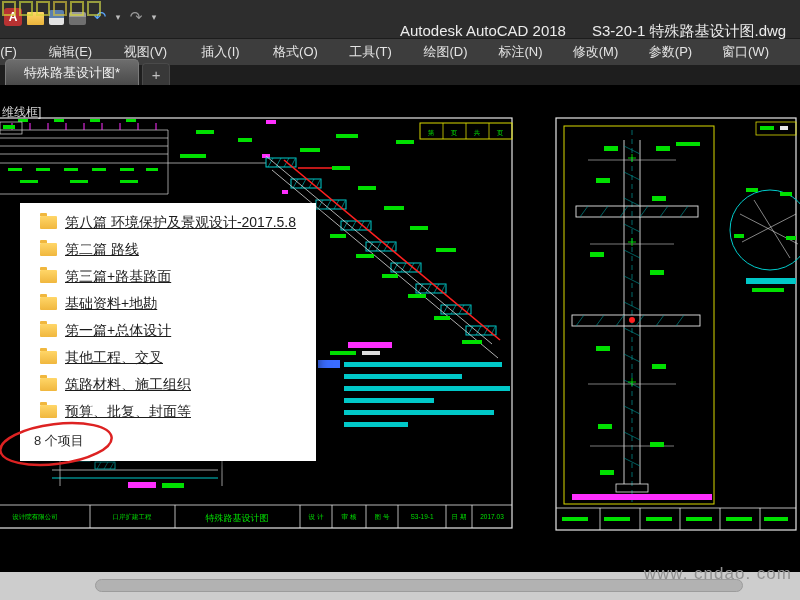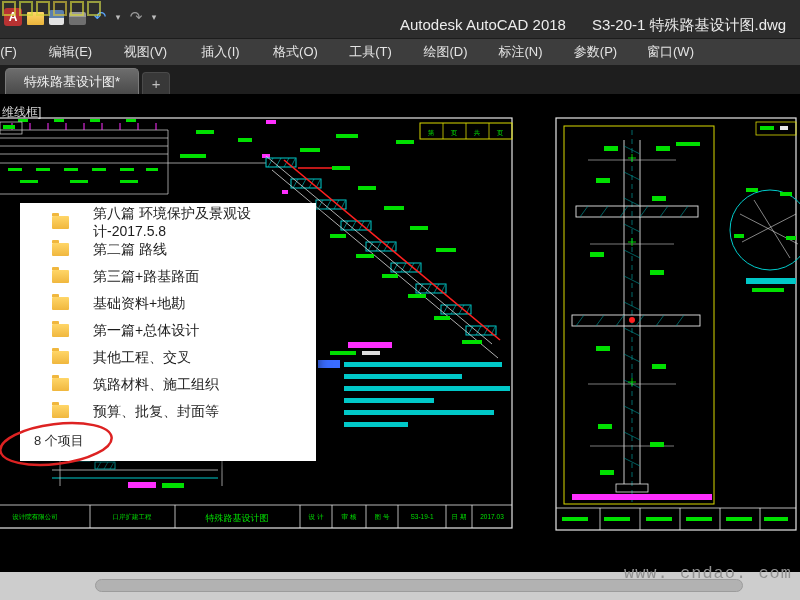--- a/index.html
+++ b/index.html
@@ -10,59 +10,59 @@
   .titlebar{position:absolute;top:0;left:0;width:800px;height:38px;background:#2d2d2d;border-bottom:1px solid #1c1c1c;z-index:3;}
   .qat{position:absolute;left:4px;top:8px;display:flex;gap:5px;align-items:center;}
   .qicon{width:18px;height:18px;display:flex;align-items:center;justify-content:center;font-size:12px;border-radius:3px;color:#cfcfcf;}
   .i-app{background:#b83232;color:#fff;font-weight:bold;}
   .i-folder{background:linear-gradient(#ffd668,#eab43c);width:17px;height:13px;border-radius:1px;margin-top:3px;}
   .i-save{background:linear-gradient(#5b7fae 55%,#e3e3e3 55%);width:15px;height:15px;border-radius:2px;}
   .i-plot{background:linear-gradient(#9a9a9a 40%,#6f6f6f 40%);width:17px;height:13px;border-radius:2px;margin-top:2px;}
   .i-undo{color:#5aa7ff;font-size:15px;}
   .i-redo{color:#9a9a9a;font-size:15px;}
   .i-dd{color:#bdbdbd;font-size:9px;width:8px;}
-  .titles{position:absolute;left:400px;top:16px;display:flex;gap:26px;white-space:nowrap;color:#ececec;font-size:15px;}
+  .titles{position:absolute;left:400px;top:22px;display:flex;gap:26px;white-space:nowrap;color:#ececec;font-size:15px;}
   
   .wm-tl{position:absolute;left:2px;top:1px;display:flex;gap:3px;opacity:.65;z-index:4;}
   .wm-g{width:14px;height:15px;border:2px solid #d6d63a;box-sizing:border-box;}
   .wm-g:nth-child(2){border-color:#c9d63a;}
   .wm-g:nth-child(4){border-color:#d6c23a;}
   .wm-g:nth-child(6){border-color:#cfd64a;}
 
   
   .menubar{position:absolute;top:39px;left:0;width:800px;height:26px;background:#3d3d3d;display:flex;overflow:hidden;z-index:3;}
   .menu-item{flex:0 0 75px;text-align:center;line-height:26px;font-size:13px;color:#e4e4e4;cursor:default;}
   .menu-item:first-child{margin-left:-42px;}
 
   
-  .tabbar{position:absolute;top:65px;left:0;width:800px;height:29px;background:#1e1e1e;display:flex;align-items:flex-end;padding-left:5px;box-sizing:border-box;z-index:3;}
+  .tabbar{position:absolute;top:65px;left:0;width:800px;height:20px;background:#1e1e1e;display:flex;align-items:flex-end;padding-left:5px;box-sizing:border-box;z-index:3;}
   .tab{height:25px;line-height:25px;padding:0 18px;background:linear-gradient(#6d6d6d,#4a4a4a);color:#f2f2f2;font-size:13px;border:1px solid #7a7a7a;border-bottom:none;border-radius:5px 5px 0 0;}
   .tab-plus{height:21px;width:26px;margin-left:3px;background:#383838;color:#c0c0c0;text-align:center;line-height:21px;border-radius:4px 4px 0 0;font-size:15px;border:1px solid #4a4a4a;border-bottom:none;}
 
   
   .canvas{position:absolute;top:94px;left:0;width:800px;height:426px;background:#000;z-index:1;}
   .viewport-label{position:absolute;top:10px;left:2px;color:#d8d8d8;font-size:12px;z-index:2;}
   svg.cad{position:absolute;top:0;left:0;}
   .tg{fill:#00e000;font-size:6.5px;}
   .tg-lg{fill:#00e000;font-size:9px;}
 
   
   .popup{position:absolute;left:20px;top:203px;width:296px;height:258px;background:#ffffff;box-shadow:2px 3px 10px rgba(0,0,0,.55);padding-top:6px;box-sizing:border-box;z-index:5;}
-  .popup-row{display:flex;align-items:center;height:27px;padding-left:32px;gap:24px;font-size:14px;color:#1c1c1c;}
+  .popup-row{display:flex;align-items:center;height:27px;padding-left:20px;gap:8px;font-size:14px;color:#1c1c1c;text-decoration:underline;}
   .folder{width:17px;height:13px;background:linear-gradient(#ffd668,#f0b73e);border-radius:1px;position:relative;flex:0 0 17px;}
   .folder:before{content:"";position:absolute;top:-3px;left:0;width:7px;height:3px;background:#f0b73e;border-radius:1px 1px 0 0;}
   .popup-count{margin:7px 0 0 14px;font-size:13px;color:#2e2e2e;}
 
   
   .annotation{position:absolute;left:-8px;top:418px;width:132px;height:54px;z-index:6;pointer-events:none;}
 
   
   .bottombar{position:absolute;top:572px;left:0;width:800px;height:28px;background:#cdcdcd;z-index:2;}
   .scroll-thumb{position:absolute;left:95px;top:7px;width:648px;height:13px;background:#b2b2b2;border:1px solid #9c9c9c;border-radius:7px;box-sizing:border-box;}
-  .wm-br{position:absolute;top:564px;right:8px;color:#919191;font-size:17px;letter-spacing:1px;z-index:7;font-family:Liberation Mono, monospace;}
+  .wm-br{position:absolute;top:564px;right:8px;color:#919191;font-size:17px;letter-spacing:1px;z-index:7;}
 </style>
 </head>
 <body>
 
 <div class="window">
 
   <div class="titlebar">
     <div class="qat">
       <span class="qicon i-app">A</span>
       <span class="qicon i-folder"></span>
@@ -89,20 +89,21 @@
 
   <div class="menubar">
     <span class="menu-item">文件(F)</span>
     <span class="menu-item">编辑(E)</span>
     <span class="menu-item">视图(V)</span>
     <span class="menu-item">插入(I)</span>
     <span class="menu-item">格式(O)</span>
     <span class="menu-item">工具(T)</span>
     <span class="menu-item">绘图(D)</span>
     <span class="menu-item">标注(N)</span>
+    <span class="menu-item">修改(M)</span>
     <span class="menu-item">参数(P)</span>
     <span class="menu-item">窗口(W)</span>
   </div>
 
   <div class="tabbar">
     <div class="tab">特殊路基设计图*</div>
     <div class="tab-plus">+</div>
   </div>
 
   <div class="canvas">

